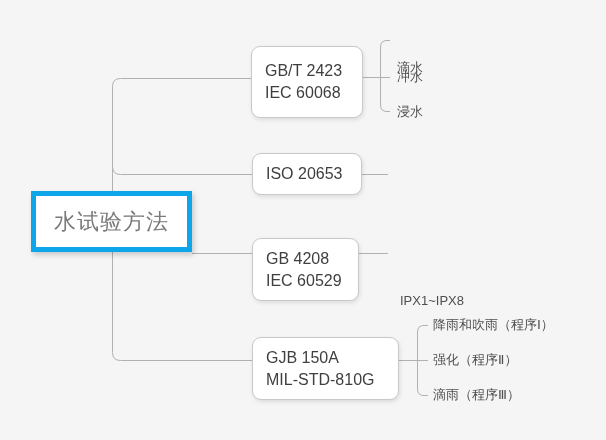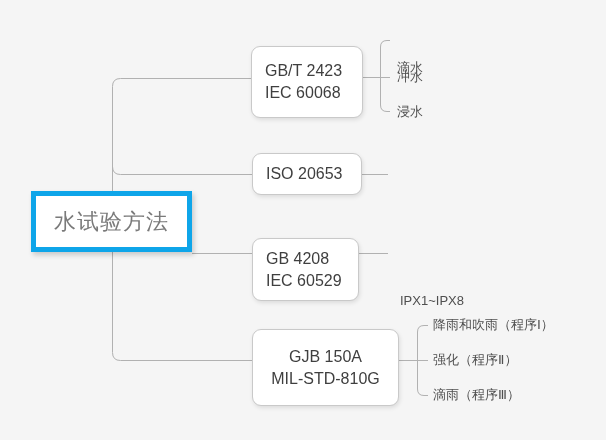--- a/index.html
+++ b/index.html
@@ -57,21 +57,21 @@
     font-size: 13px;
     color: #4f4f4f;
     white-space: nowrap;
     cursor: default;
   }
   
   #root-node   { left: 31px;  top: 191px; width: 161px; height: 61px; }
   #branch-0    { left: 251px; top: 46px;  width: 112px; height: 72px; }
   #branch-1    { left: 252px; top: 153px; width: 110px; height: 42px; }
   #branch-2    { left: 252px; top: 222px; width: 107px; height: 63px; margin-top: 16px; }
-  #branch-3    { left: 252px; top: 329px; width: 147px; height: 77px; text-align: center; }
+  #branch-3    { left: 252px; top: 337px; width: 147px; height: 63px; }
 
   #leaf-0-0 { left: 397px; top: 40px; margin-top: 28px;  }
   #leaf-0-1 { left: 397px; top: 77px;  }
   #leaf-0-2 { left: 397px; top: 112px; }
   #leaf-1-0 { left: 400px; top: 174px; }
   #leaf-2-0 { left: 400px; top: 253px; margin-top: 47px; }
   #leaf-3-0 { left: 433px; top: 325px; }
   #leaf-3-1 { left: 433px; top: 360px; }
   #leaf-3-2 { left: 433px; top: 395px; }
 </style>

